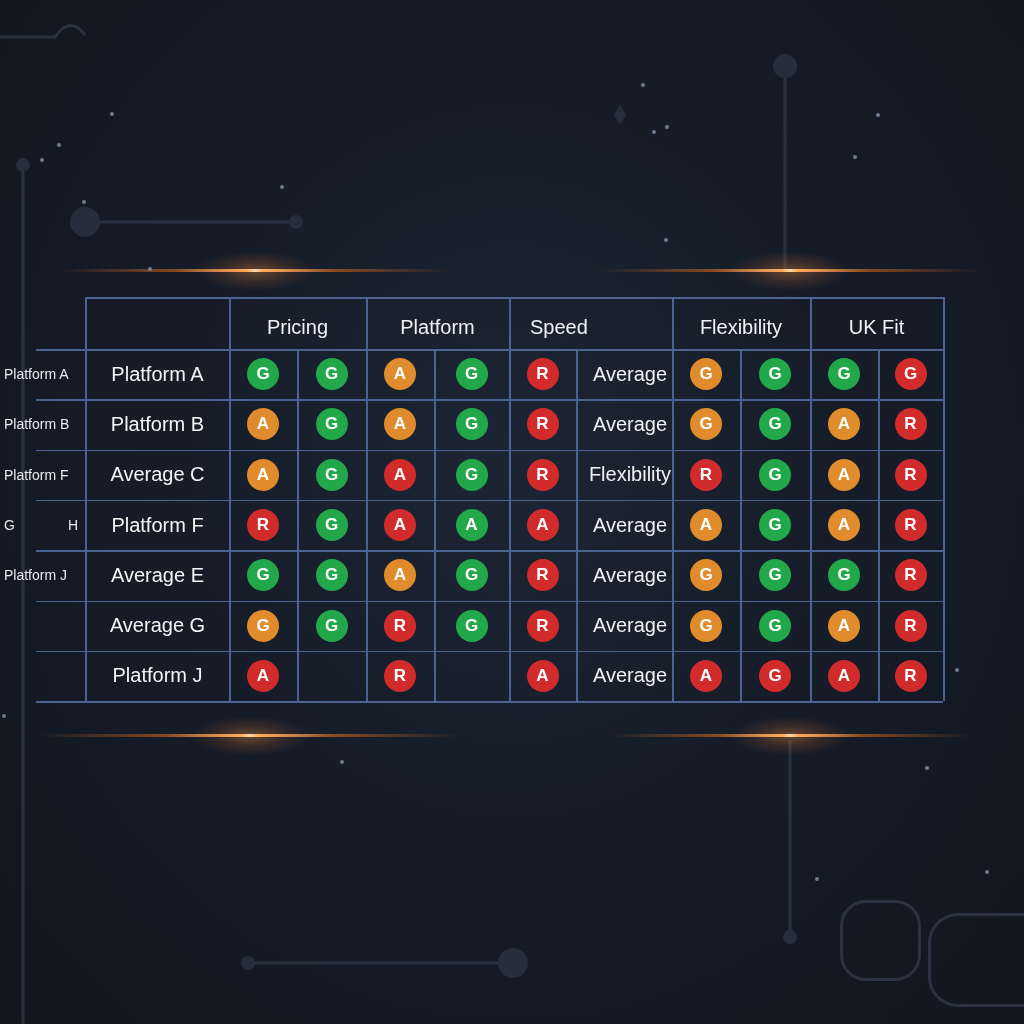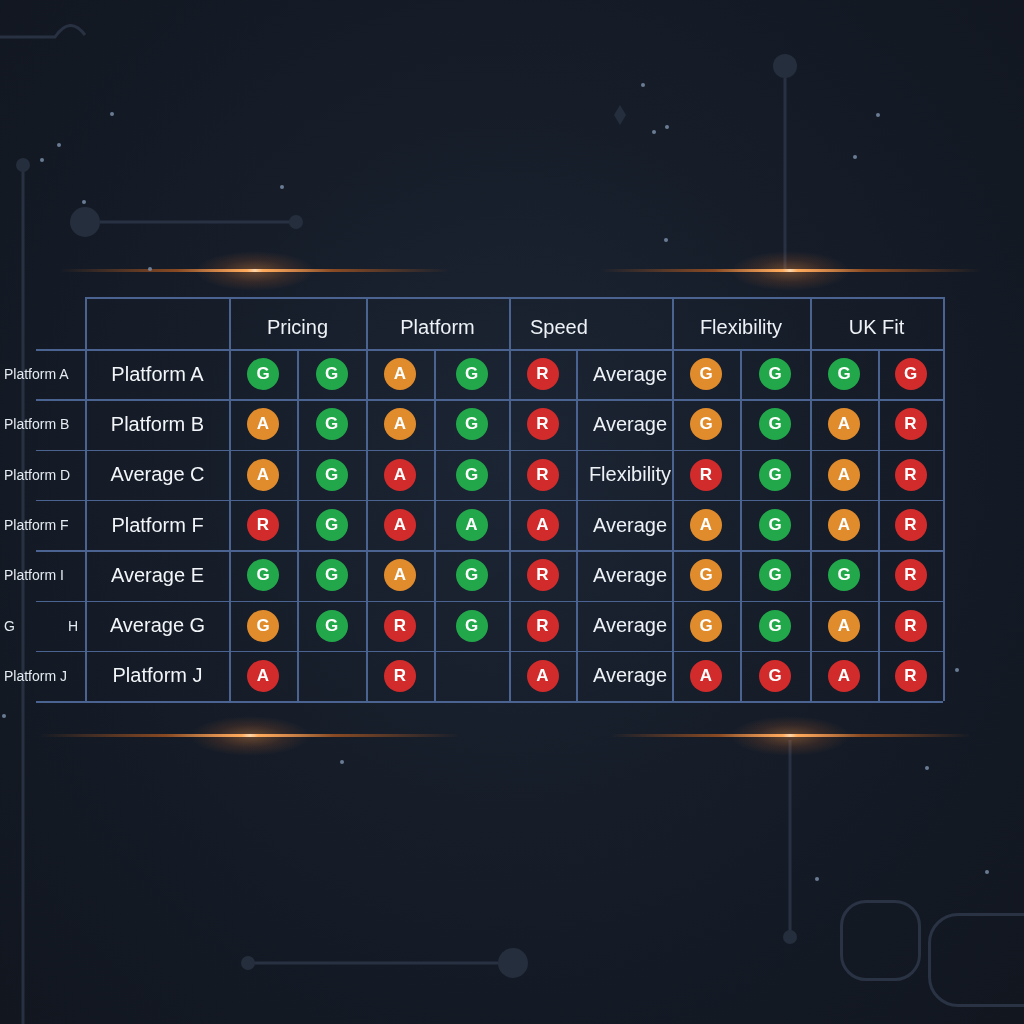--- a/index.html
+++ b/index.html
@@ -79,23 +79,21 @@
   <div class="dot" style="left:2px;top:714px"></div>
   <div class="dot" style="left:925px;top:766px"></div>
   <div class="dot" style="left:985px;top:870px"></div>
   <div class="dot" style="left:815px;top:877px"></div>
   <div class="dot" style="left:340px;top:760px"></div>
 </div>
 
 <div class="left-labels">
   <div class="left-label">Platform A</div>
   <div class="left-label">Platform B</div>
-  <div class="left-label">Platform D</div>
   <div class="left-label">Platform F</div>
-  <div class="left-label">Platform I</div>
   <div class="left-label split">
     <span>G</span>
     <span>H</span>
   </div>
   <div class="left-label">Platform J</div>
 </div>
 
 <div id="grid">
     <div class="hline" style="left: 85px; top: 297px; width: 858px;"></div>
     <div class="hline" style="left: 36px; top: 349px; width: 907px;"></div>

